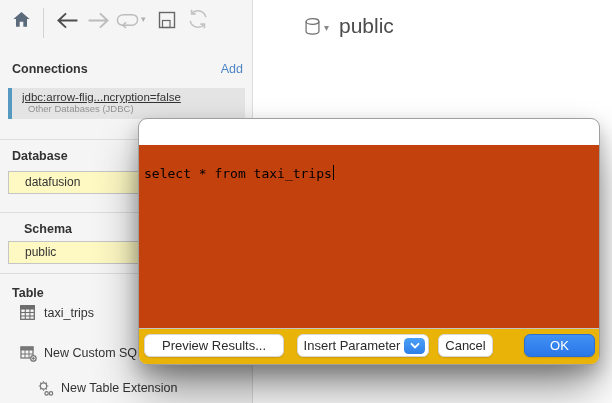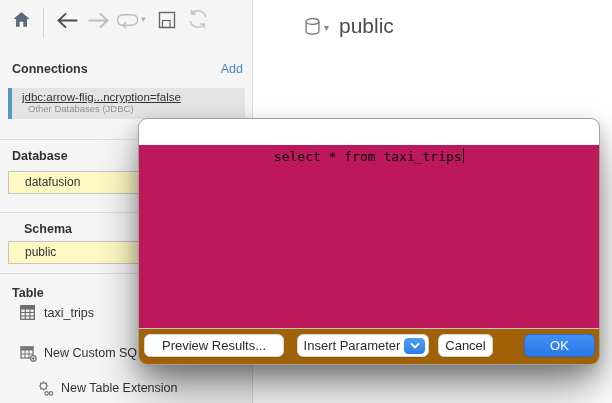--- a/index.html
+++ b/index.html
@@ -64,28 +64,28 @@
   }
   .traffic { position:absolute; top:6px; width:12px; height:12px; border-radius:50%; cursor:pointer; }
   .t-red   { left:10px; background:#ed6b5f; border:1px solid #d35f53; }
   .t-gray  { left:28px; background:#dddddd; border:1px solid #c9c9c9; }
   .t-green { left:46px; background:#5fc454; border:1px solid #51b145; }
   .dialog-title {
     position:absolute; left:0; right:0; top:0; height:25px; line-height:25px;
     text-align:center; font-size:13px; font-weight:bold; color:#2a2a2a;
   }
   .sql-editor {
-    position:absolute; left:0; right:0; top:26px; bottom:36px; background:#be185d;
-    padding:3px 5px; font-family:"DejaVu Sans Mono", monospace; font-size:13px;
-    color:#000; cursor:text; overflow:hidden; white-space:pre;text-align:center;
+    position:absolute; left:0; right:0; top:26px; bottom:36px; background:#c2410c;
+    padding:20px 5px; font-family:"DejaVu Sans Mono", monospace; font-size:13px;
+    color:#000; cursor:text; overflow:hidden; white-space:pre;
   }
   .text-cursor { display:inline-block; width:1.5px; height:15px; background:#000; vertical-align:-2px; margin-left:1px; }
   .dialog-footer {
     position:absolute; left:0; right:0; bottom:0; height:36px;
-    background:#a16207; border-top:1px solid #c3c3c3; border-radius:0 0 8px 8px;
+    background:#eab308; border-top:1px solid #c3c3c3; border-radius:0 0 8px 8px;
   }
   .dlg-btn {
     position:absolute; top:5px; height:23px; border-radius:6px; background:#fff;
     border:1px solid #d6d6d6; box-shadow:0 1px 1.5px rgba(0,0,0,0.12);
     font-size:13px; color:#2b2b2b; text-align:center; line-height:21px;
     font-family:"Liberation Sans", sans-serif; cursor:pointer;
   }
   .btn-preview { left:5px; width:140px; }
   .btn-insert  { left:158px; width:132px; padding-right:22px; }
   .insert-badge {

